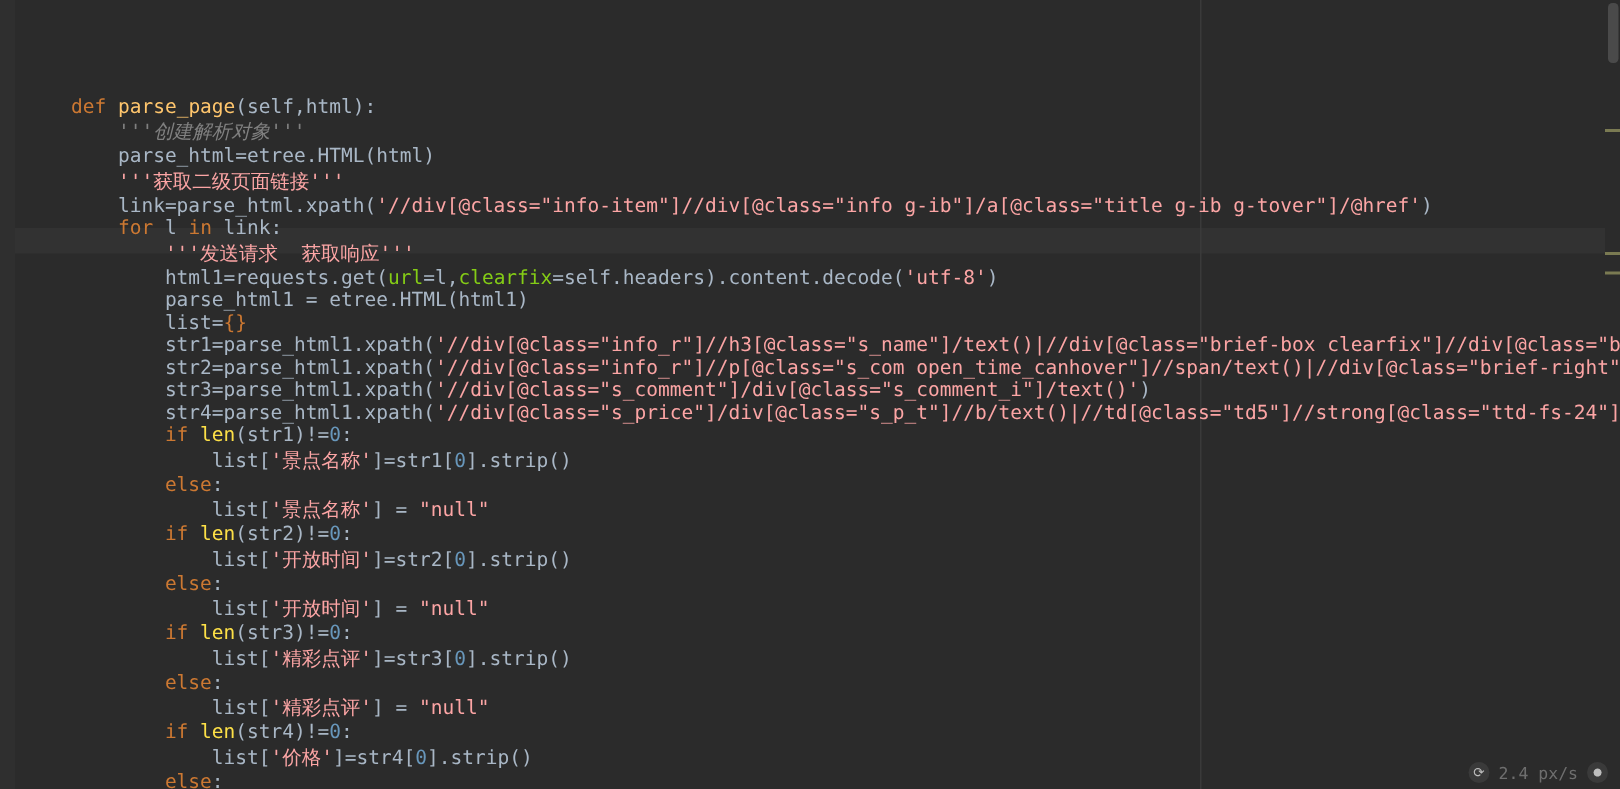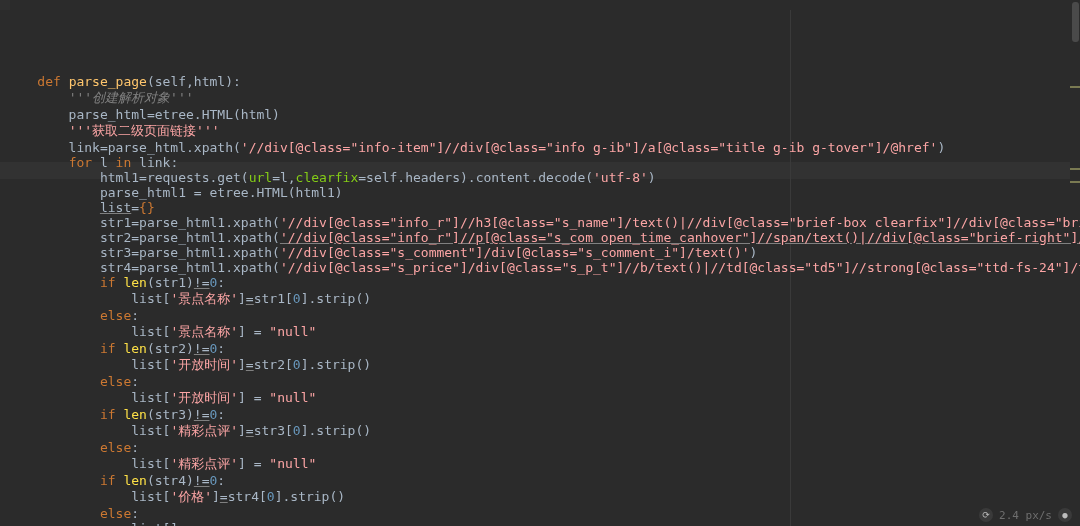--- a/index.html
+++ b/index.html
@@ -1,31 +1,31 @@
 <!DOCTYPE html>
 <html><head>
 <meta charset="utf-8">
 <style>
 html,body{margin:0;padding:0;width:1080px;height:526px;background:#2b2b2b;font-family:"Consolas","Menlo",monospace;font-size:13px;color:#a9b7c6;overflow:hidden}
-.editor{display:flex;flex-direction:column;width:1080px;height:526px;position:relative}
+.editor{display:flex;flex-direction:row;width:1080px;height:526px;position:relative}
 .gutter{width:10px;flex:0 0 10px;background:#2f2f2f}
 .code{flex:1;padding:4px 0 4px 6px;white-space:pre;position:relative;overflow:hidden}
 pre{margin:0;font-family:inherit;font-size:inherit}
 
 
 .kw{color:#cc7832}
 .def{color:#ffc66d}
 .par{color:#84cc16}
 .cmt{color:#808080;font-style:italic}
 .str{color:#fca5a5}
 .num{color:#6897bb}
 .op{color:#a9b7c6}
 .punct{color:#cc7832}
 .fn{color:#fde047}
-.warn-u{text-decoration:underline;text-decoration-color:#808080}
+.warn-u{text-decoration-color:#808080}
 
 
 .curline-bg{position:absolute;left:0;right:0;top:152px;height:17px;background:#323232;z-index:0}
 .code pre{position:relative;z-index:1}
 
 
 .statusbar{position:absolute;right:8px;bottom:4px;display:flex;align-items:center;gap:6px;font-size:11px;color:#6e6e6e}
 .statusbar .badge{display:inline-flex;align-items:center;justify-content:center;width:14px;height:14px;border-radius:50%;background:#3a3a3a;color:#bdbdbd;font-size:9px}
 
 
@@ -43,20 +43,21 @@
   <div class="gutter"></div>
   <div class="code">
     <div class="curline-bg"></div>
     <div class="margin"></div>
     <pre id="code-body">    <span class="kw">def</span> <span class="def">parse_page</span><span class="op">(self,html):</span>
         <span class="cmt">'''创建解析对象'''</span>
         parse_html=etree.HTML(html)
         <span class="str">'''获取二级页面链接'''</span>
         link=parse_html.xpath(<span class="str">'//div[@class="info-item"]//div[@class="info g-ib"]/a[@class="title g-ib g-tover"]/@href'</span>)
         <span class="kw">for</span> l <span class="kw">in</span> link:
+            <span class="str">'''发送请求  获取响应'''</span>
             html1=requests.get(<span class="par">url</span>=l,<span class="par">clearfix</span>=self.headers).content.decode(<span class="str">'utf-8'</span>)
             parse_html1 = etree.HTML(html1)
             <span class="warn-u">list</span>=<span class="punct">{}</span>
             str1=parse_html1.xpath(<span class="str">'//div[@class="info_r"]//h3[@class="s_name"]/text()|//div[@class="brief-box clearfix"]//div[@class="brief-right"]/h2/text()'</span>)
             str2=parse_html1.xpath(<span class="str warn-u">'//div[@class="info_r"]//p[@class="s_com open_time_canhover"]//span/text()|//div[@class="brief-right"]//span[@data-reactid="51"]/</span>
             str3=parse_html1.xpath(<span class="str">'//div[@class="s_comment"]/div[@class="s_comment_i"]/text()'</span>)
             str4=parse_html1.xpath(<span class="str">'//div[@class="s_price"]/div[@class="s_p_t"]//b/text()|//td[@class="td5"]//strong[@class="ttd-fs-24"]/text()'</span>)
             <span class="kw">if</span> <span class="fn">len</span>(str1)<span class="warn-u">!=</span><span class="num">0</span>:
                 list[<span class="str">'景点名称'</span>]<span class="warn-u">=</span>str1[<span class="num">0</span>].strip()
             <span class="kw">else</span>:

